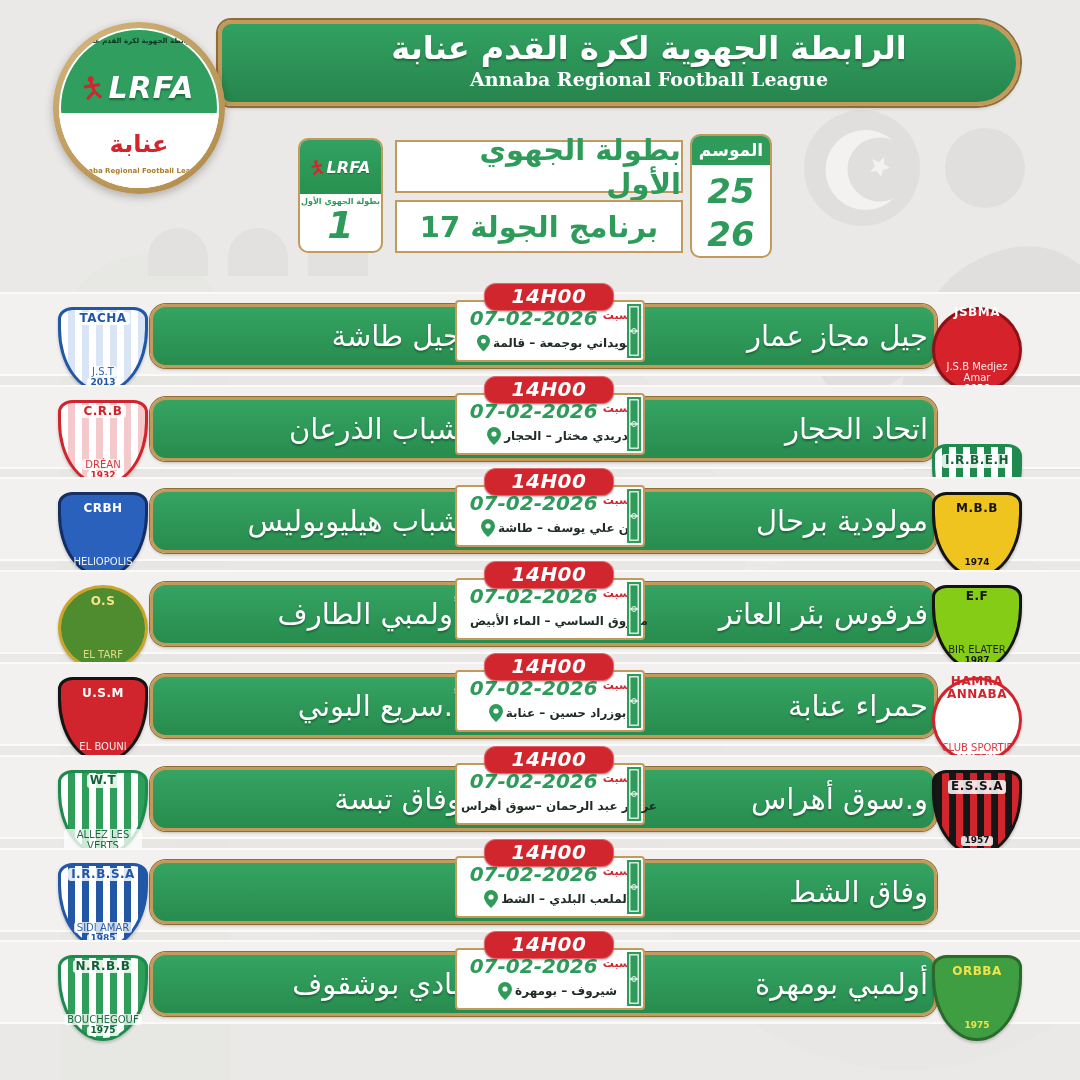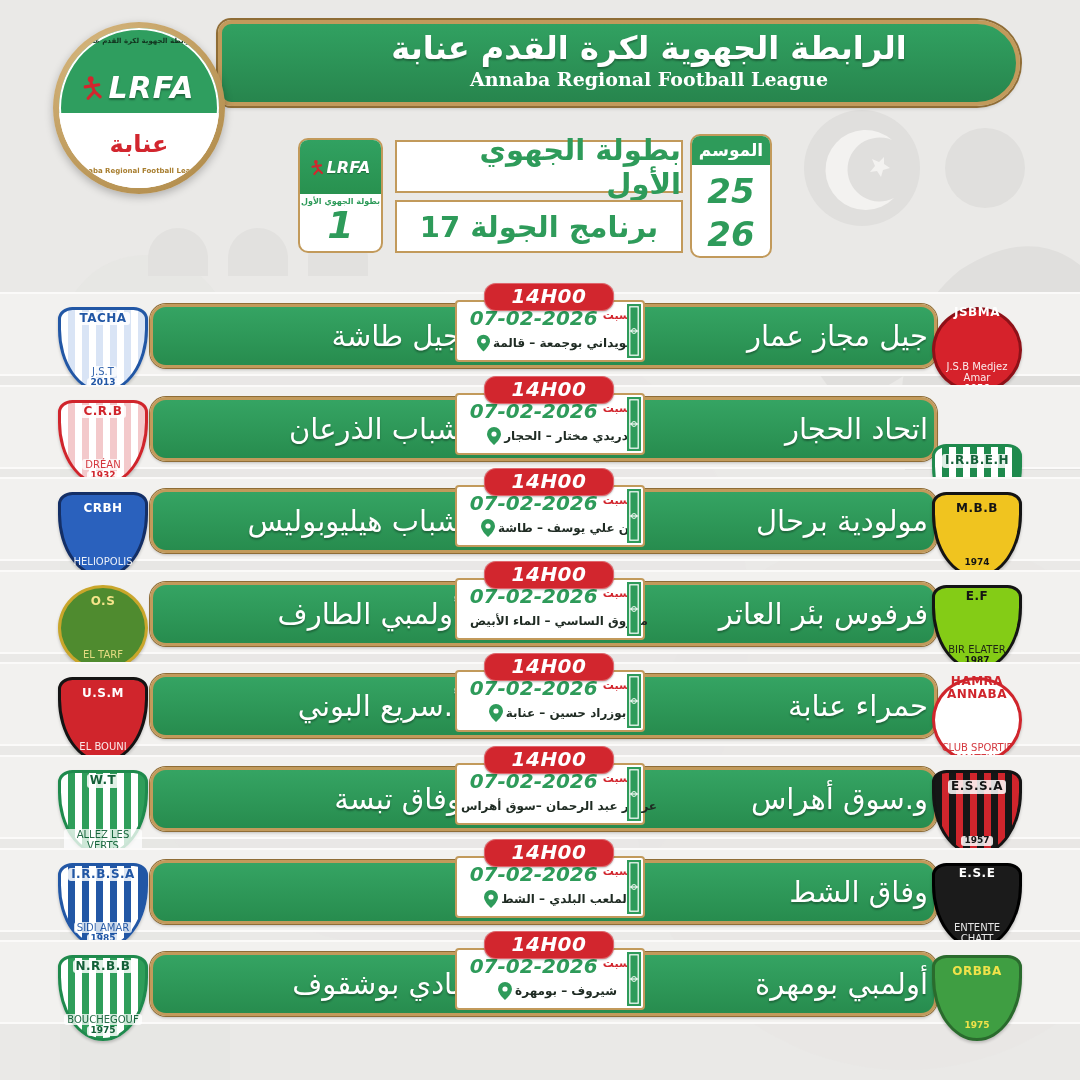--- a/index.html
+++ b/index.html
@@ -416,25 +416,20 @@
             <line x1="0.8" y1="25" x2="9.2" y2="25" stroke="#ffffff" stroke-width="1.2"></line>
             <circle cx="5" cy="25" r="2.4" fill="none" stroke="#ffffff" stroke-width="1"></circle>
           </svg>
         </div>
       </div>
       <div class="logo away-logo shield striped" style="border-color: rgb(34, 87, 165); color: rgb(34, 87, 165); background: repeating-linear-gradient(90deg, rgb(255, 255, 255) 0px, rgb(255, 255, 255) 7px, rgb(34, 87, 165) 7px, rgb(34, 87, 165) 14px);">
         <span class="logo-abbr">I.R.B.S.A</span>
         <span class="logo-sub">SIDI AMAR</span>
         <span class="logo-year">1985</span>
       </div>
-      <div class="logo home-logo shield" style="border-color: rgb(0, 0, 0); color: rgb(255, 255, 255); background: rgb(27, 27, 27);">
-        <span class="logo-abbr">E.S.E</span>
-        <span class="logo-sub">ENTENTE CHATT</span>
-        <span class="logo-year"></span>
-      </div>
     </div>
 
     <div class="row" style="top: 931px;">
       <div class="row-band"></div>
       <div class="time-badge">14H00</div>
       <div class="bar">
         <div class="team home">أولمبي بومهرة</div>
         <div class="team away">نادي بوشقوف</div>
       </div>
       <div class="center-box">

